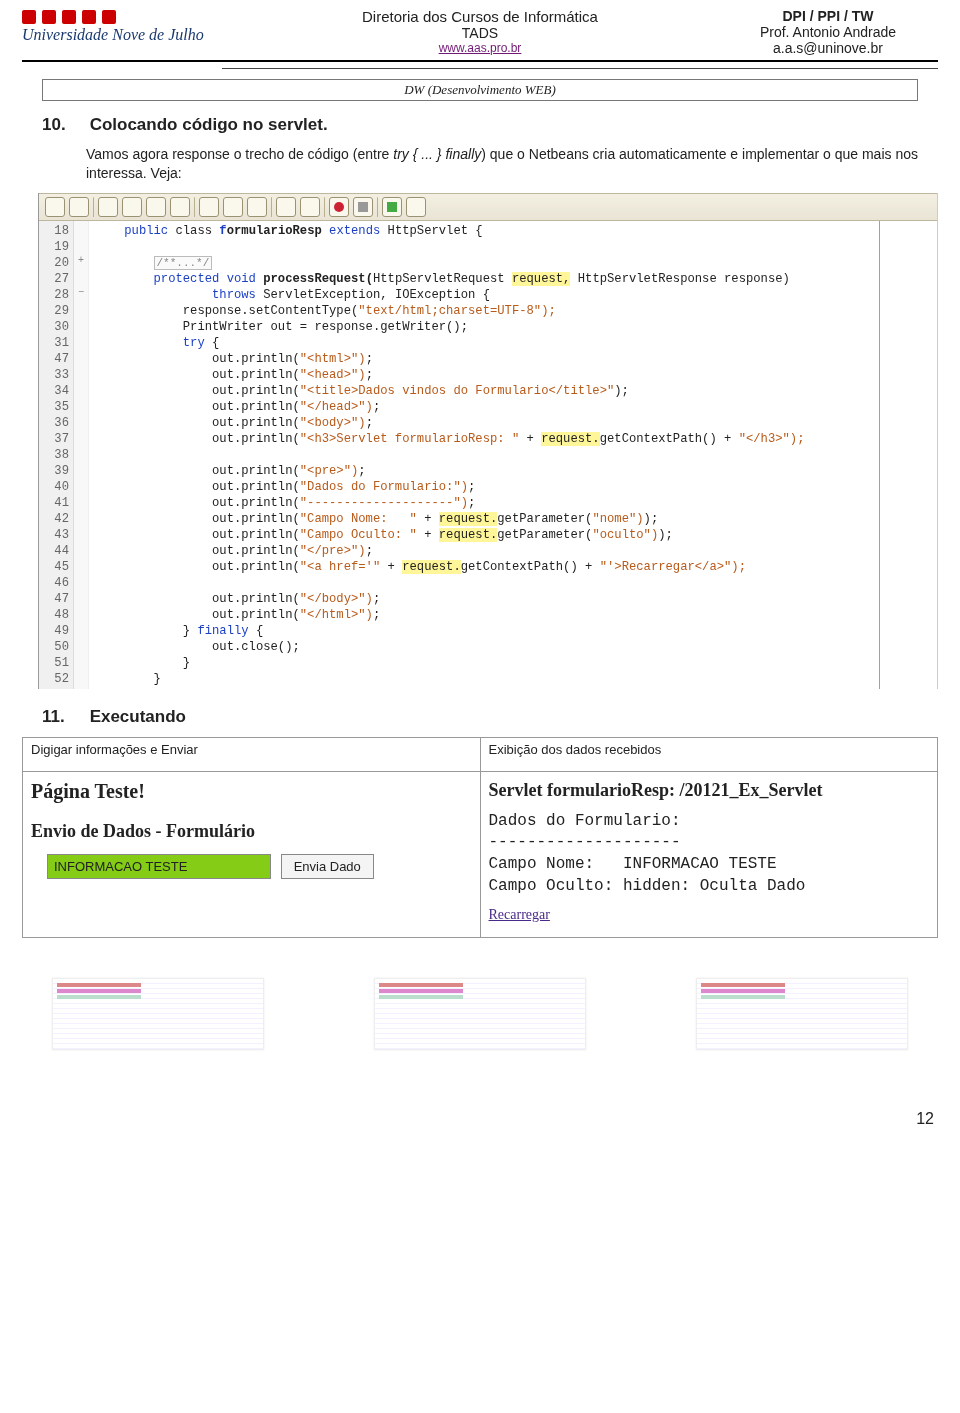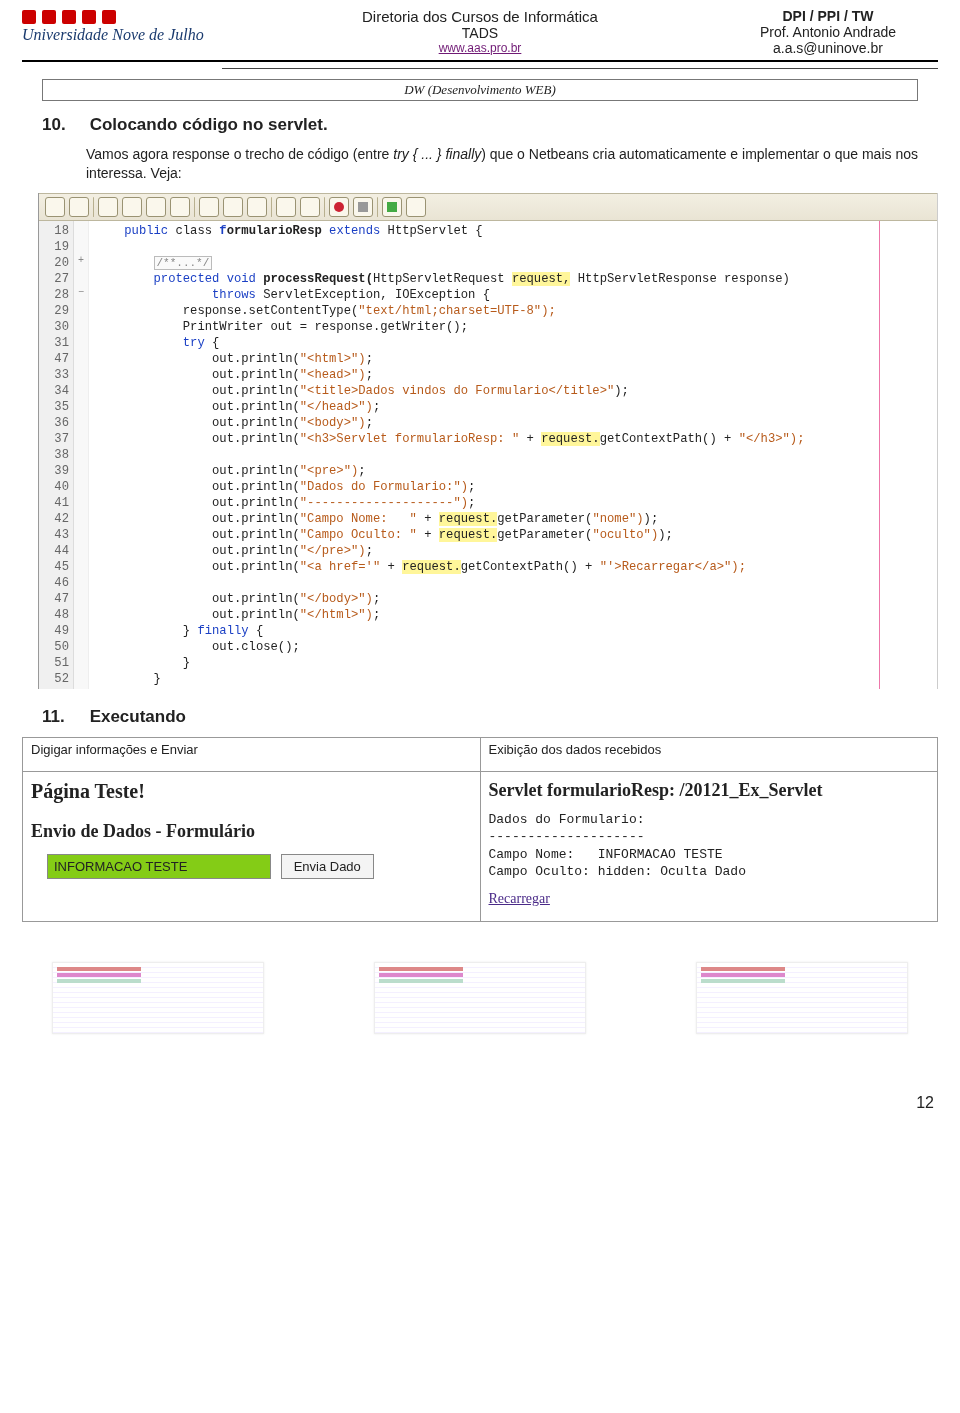--- a/index.html
+++ b/index.html
@@ -44,21 +44,21 @@
   .hilite { background:#fff69a; }
   .margin-line { position:absolute; top:0; bottom:0; left:790px; width:1px; background:#e7a; }
   
   .res-table { width:100%; border:1px solid #999; border-collapse:collapse; margin:10px 0 0 0; }
   .res-table td { border:1px solid #999; vertical-align:top; padding:4px 8px 14px 8px; width:50%; }
   .res-caption { font-size:13px; font-family:Arial, sans-serif; }
   .res-h1 { font-family:Georgia, 'Times New Roman', serif; font-weight:bold; font-size:20px; margin:4px 0 18px 0; }
   .res-h2 { font-family:Georgia, 'Times New Roman', serif; font-weight:bold; font-size:18px; margin:18px 0 12px 0; }
   .res-input { border:1px solid #888; padding:4px 6px; font-size:13px; width:210px; background:#84cc16; display:inline-block;margin-left:16px; }
   .res-btn { border:1px solid #888; background:#f4f4f4; padding:4px 12px; font-size:13px; margin-left:6px; display:inline-block; }
-  .res-mono { font-family:"Courier New", monospace; font-size:13px; white-space:pre; line-height:1.35; }
+  .res-mono { font-family:"Courier New", monospace; font-size:16px; white-space:pre; line-height:1.35; }
   .res-link { color:#4a2a88; text-decoration:underline; display:inline-block; margin-top:10px; font-family:Georgia, serif; font-size:14px; }
   .thumbs { display:flex; justify-content:space-between; margin:40px 30px 0 30px; }
   .thumb { width:210px; height:70px; border:1px solid #eee; background:repeating-linear-gradient( to bottom, #fff, #fff 4px, #f4f0ff 4px, #f4f0ff 5px); position:relative; box-shadow:0 0 2px rgba(0,0,0,0.08); }
   .thumb::before { content:""; position:absolute; left:4px; top:4px; width:40%; height:4px; background:#d88; box-shadow:0 6px 0 #d8c, 0 12px 0 #bdc; }
   .page-num { text-align:right; font-size:16px; margin:60px 4px 0 0; }
 </style>
 </head>
 <body>
 
 <div class="page">

